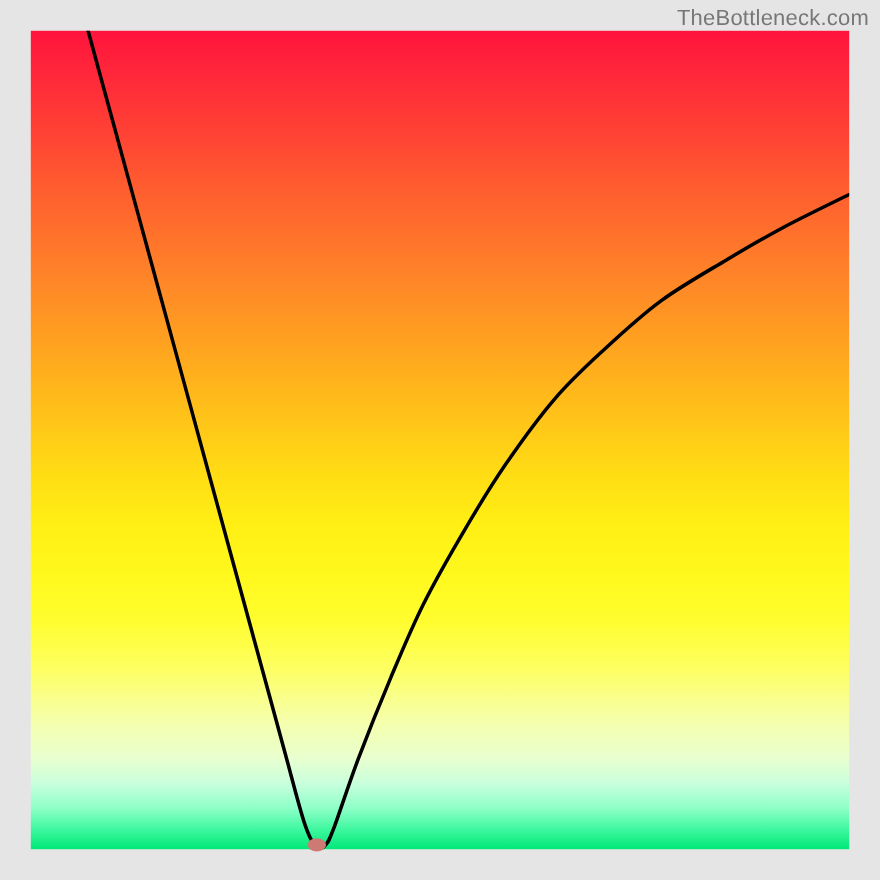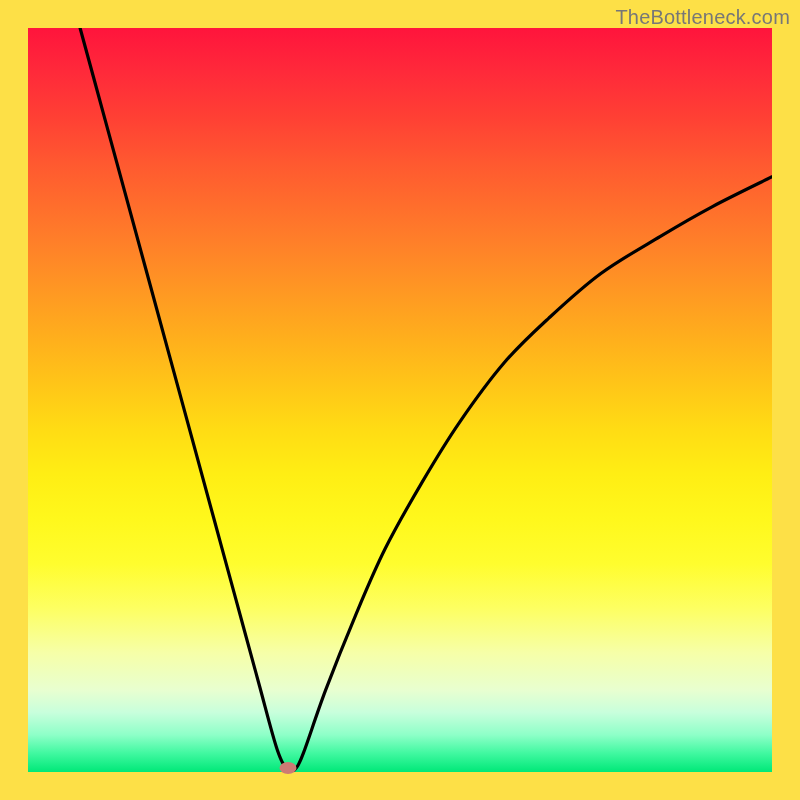--- a/index.html
+++ b/index.html
@@ -1,21 +1,21 @@
 <!DOCTYPE html>
 <html><head>
 <meta charset="utf-8">
 <style>
   * { margin: 0; padding: 0; box-sizing: border-box; }
   html, body { width: 800px; height: 800px; background: #000; overflow: hidden; }
   .frame {
     position: relative;
     width: 800px;
     height: 800px;
-    background: #fde047;
+    background: #e5e5e5;
   }
   .plot-area {
     position: absolute;
     left: 28px;
     top: 28px;
     width: 744px;
     height: 744px;
     background: linear-gradient(to bottom,
       #ff143c 0%,
       #ff2a3a 6%,

